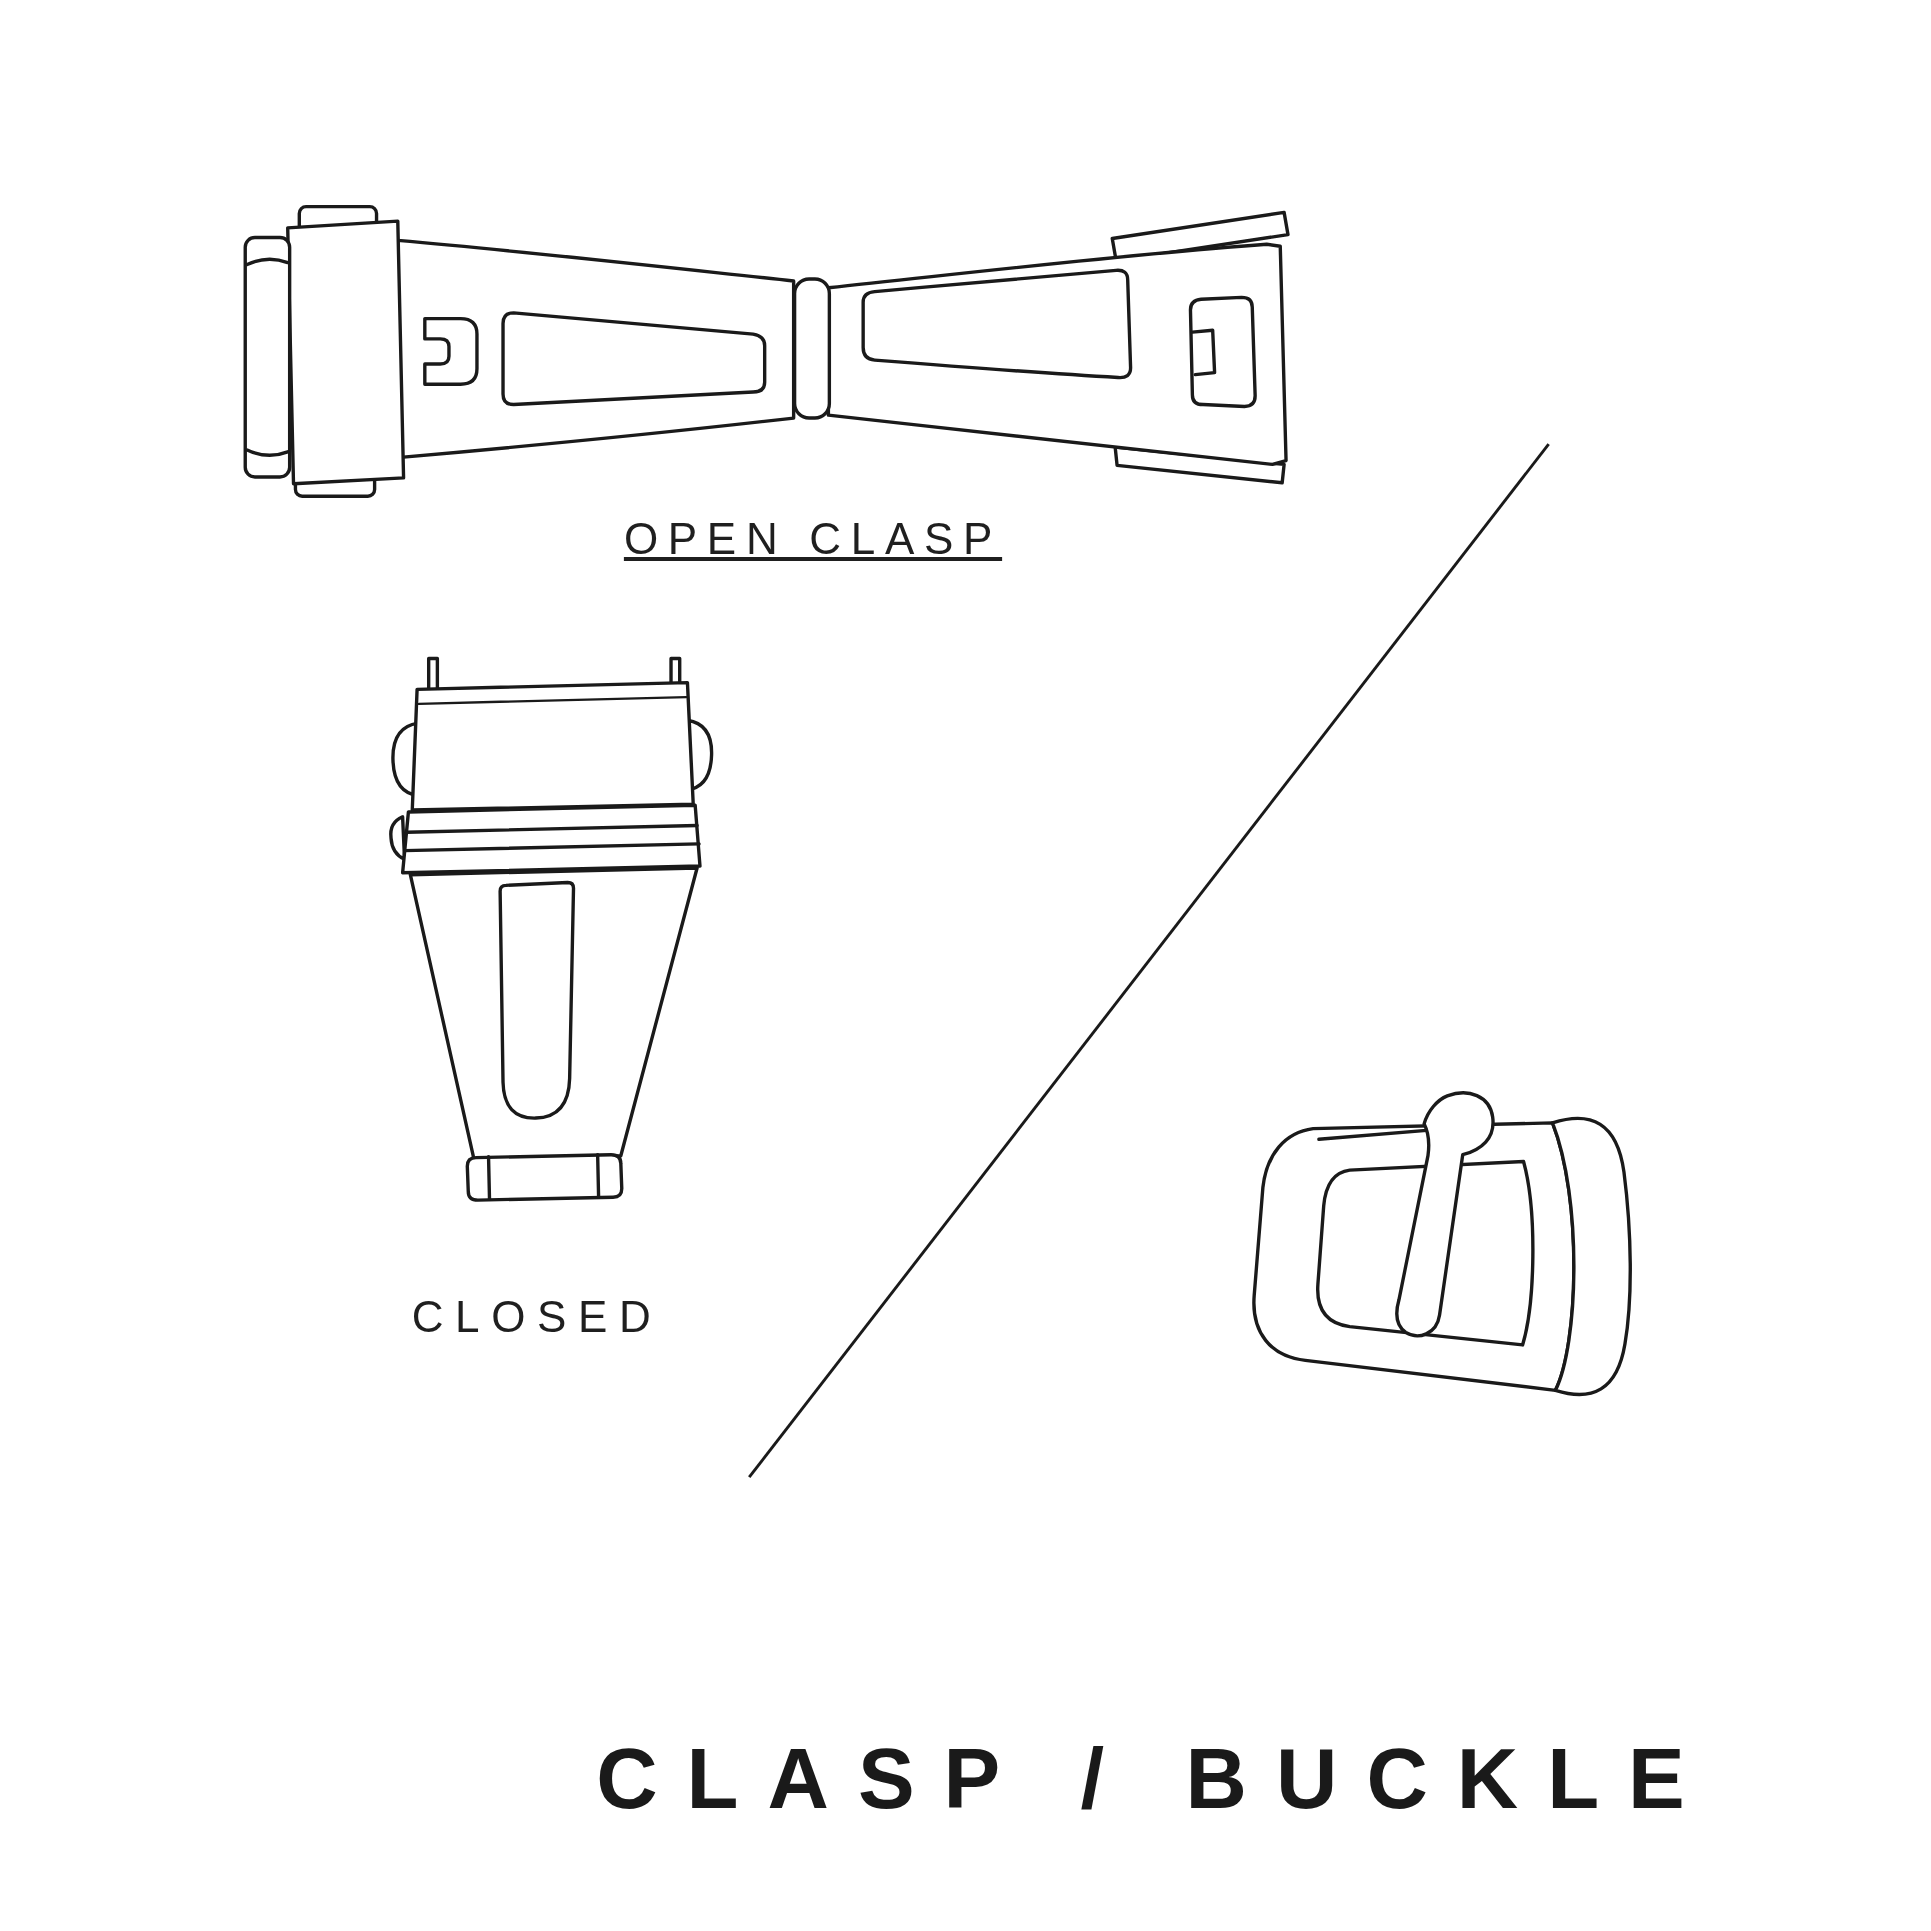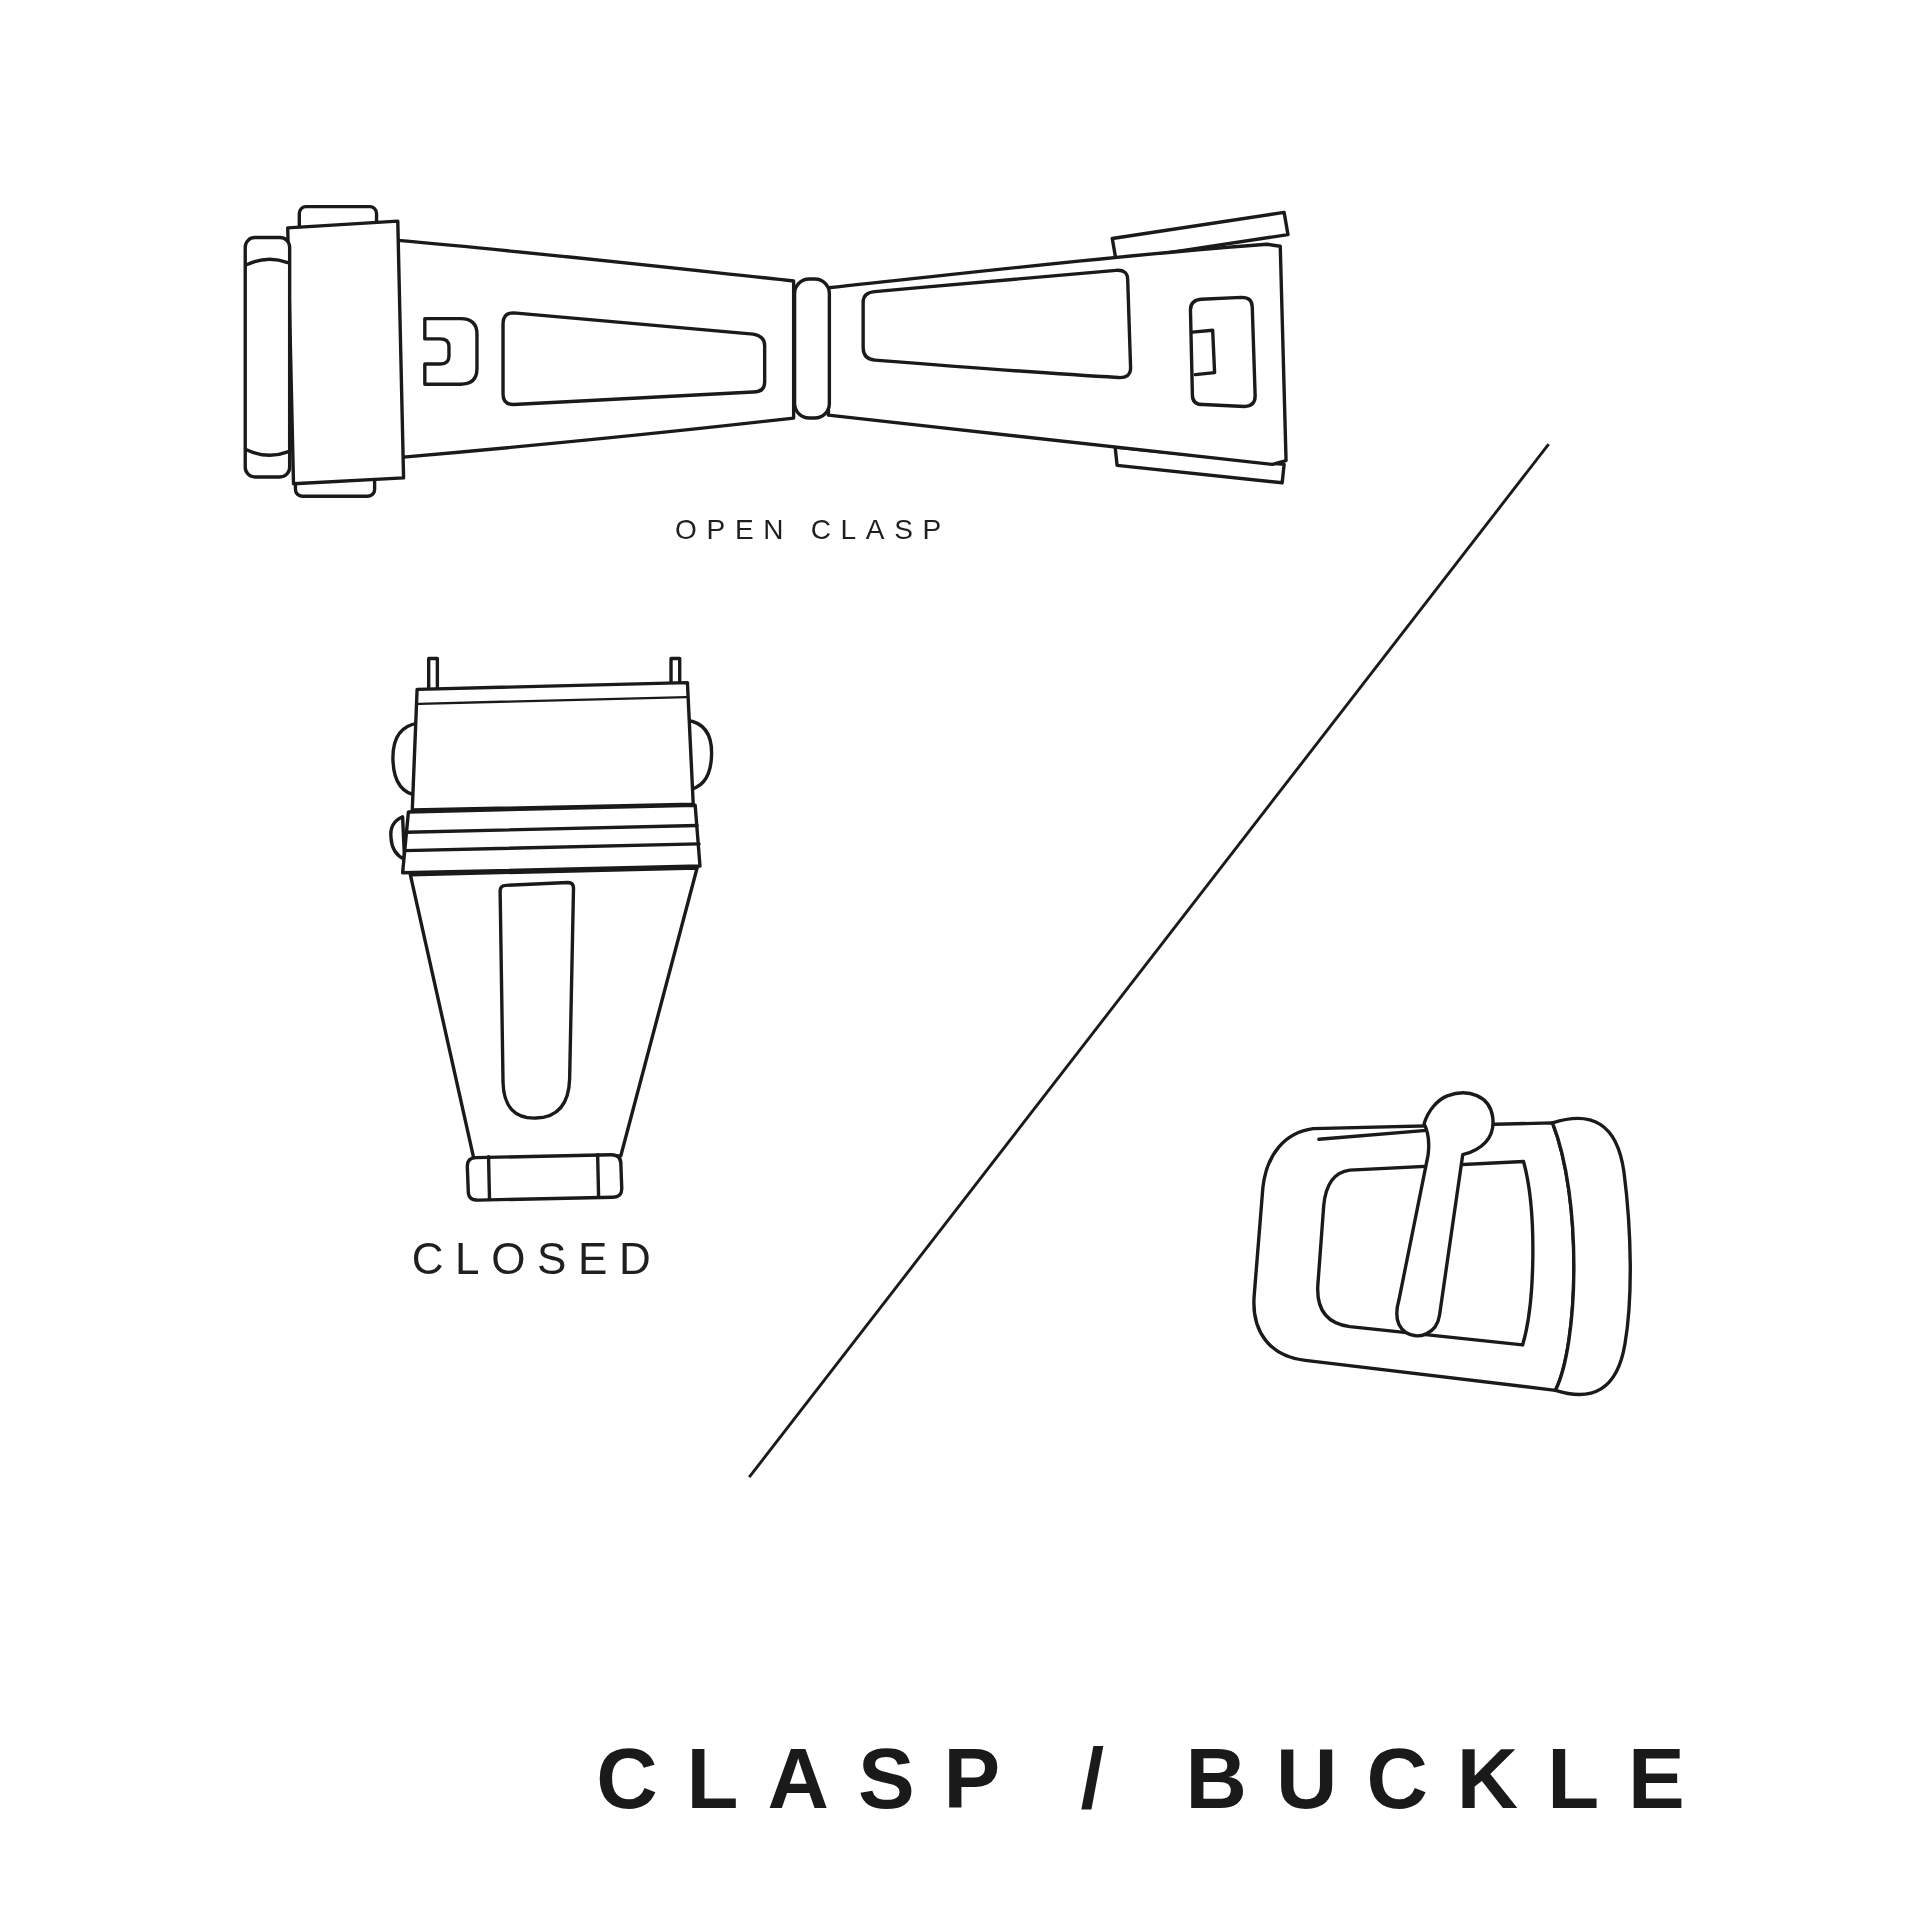--- a/index.html
+++ b/index.html
@@ -11,22 +11,22 @@
     font-family:"Liberation Sans", sans-serif;
   }
   .art{position:absolute;left:0;top:0;}
   .label{
     position:absolute;
     transform:translateX(-50%);
     color:#1f1f1f;
     white-space:nowrap;
     font-weight:400;
   }
-  .label-open{left:813px;top:514px;font-size:28px;letter-spacing:9.7px;}
-  .label-closed{left:537px;top:1234px;font-size:44px;letter-spacing:11.6px;}
+  .label-open{left:813px;top:514px;font-size:44px;letter-spacing:9.7px;text-decoration:underline;}
+  .label-closed{left:537px;top:1292px;font-size:44px;letter-spacing:11.6px;}
   .page-title{
     position:absolute;
     transform:translateX(-50%);
     left:1155px;top:1730px;
     font-size:85px;
     letter-spacing:29px;
     font-weight:700;
     color:#1a1a1a;
     white-space:nowrap;
   }

